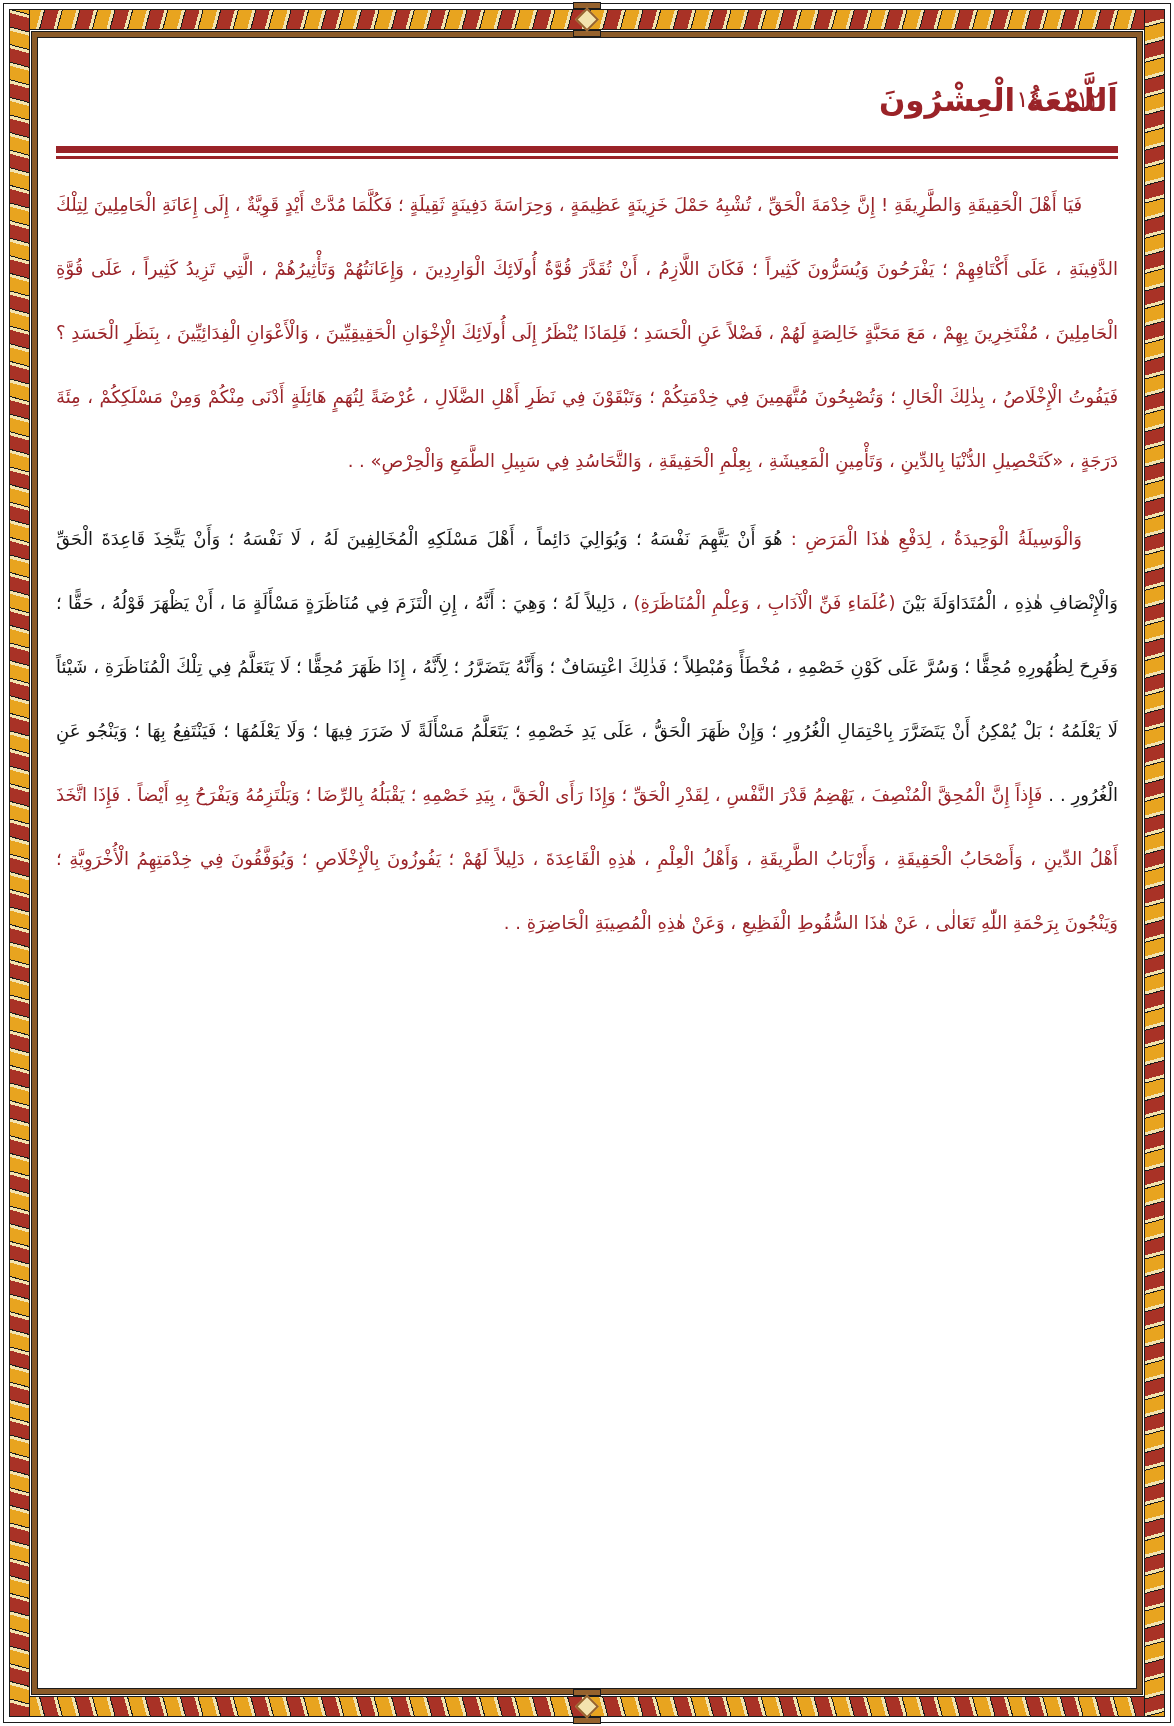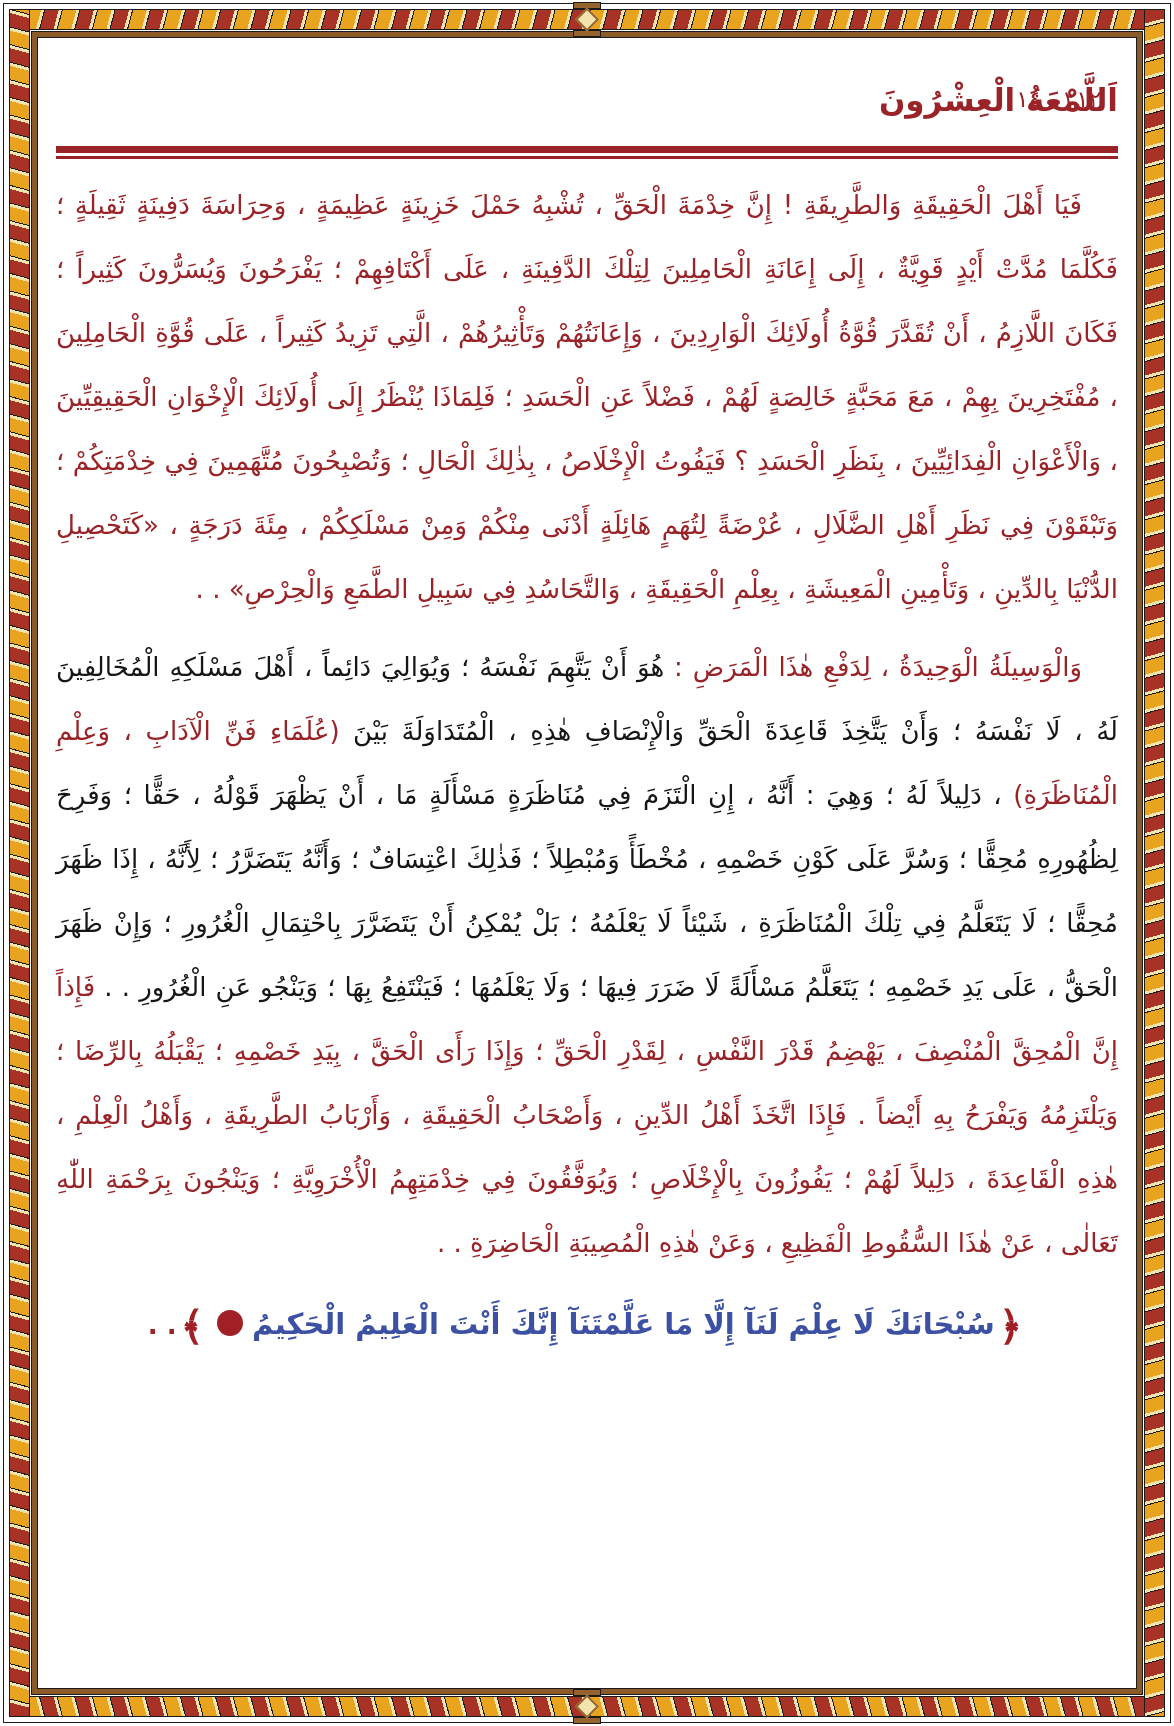--- a/index.html
+++ b/index.html
@@ -29,21 +29,21 @@
     border:2px solid #96622d;transform:translateX(-50%) rotate(45deg);}
   .gem-top{top:11px;} .gem-bottom{bottom:11px;}
 
   
   .content{position:absolute;left:56px;right:56px;top:66px;bottom:50px;direction:rtl;}
   .page-number{position:absolute;top:20px;right:17px;font-size:23px;color:#9a2328;
     letter-spacing:2px;white-space:nowrap;}
   .page-title{font-size:31px;color:#9a2328;padding-top:16px;font-weight:bold;}
   .header-rule{margin-top:28px;height:13px;
     background:linear-gradient(to bottom,#9a2328 0 7px,#ffffff 7px 10px,#9a2328 10px 13px);}
-  .para{font-size:26px;line-height:64px;text-align:justify;color:#9a2328;
+  .para{font-size:18px;line-height:64px;text-align:justify;color:#9a2328;
     margin:14px 0 0;text-indent:36px;}
   .para .black{color:#161616;}
   .red{color:#9a2328;}
   .bold{font-weight:normal;}
   .verse{margin-top:18px;text-align:center;font-size:29px;font-weight:bold;
     color:#3c51a4;line-height:62px;}
   .bracket{color:#a12025;font-weight:bold;font-size:40px;vertical-align:middle;margin:0 4px;}
   .rosette{display:inline-block;width:26px;height:26px;border-radius:50%;
     background:#a12025;vertical-align:middle;margin:0 9px 6px;}
   .dots{font-size:26px;color:#9a2328;font-weight:bold;}
@@ -72,16 +72,15 @@
       <div class="page-number">٢١٢ - ١٤</div>
       <div class="page-title">اَللَّمْعَةُ الْعِشْرُونَ</div>
     </div>
 
     <div class="header-rule"></div>
 
     <p class="para red">فَيَا أَهْلَ الْحَقِيقَةِ وَالطَّرِيقَةِ ! إِنَّ خِدْمَةَ الْحَقِّ ، تُشْبِهُ حَمْلَ خَزِينَةٍ عَظِيمَةٍ ، وَحِرَاسَةَ دَفِينَةٍ ثَقِيلَةٍ ؛ فَكُلَّمَا مُدَّتْ أَيْدٍ قَوِيَّةٌ ، إِلَى إِعَانَةِ الْحَامِلِينَ لِتِلْكَ الدَّفِينَةِ ، عَلَى أَكْتَافِهِمْ ؛ يَفْرَحُونَ وَيُسَرُّونَ كَثِيراً ؛ فَكَانَ اللَّازِمُ ، أَنْ تُقَدَّرَ قُوَّةُ أُولَائِكَ الْوَارِدِينَ ، وَإِعَانَتُهُمْ وَتَأْثِيرُهُمْ ، الَّتِي تَزِيدُ كَثِيراً ، عَلَى قُوَّةِ الْحَامِلِينَ ، مُفْتَخِرِينَ بِهِمْ ، مَعَ مَحَبَّةٍ خَالِصَةٍ لَهُمْ ، فَضْلاً عَنِ الْحَسَدِ ؛ فَلِمَاذَا يُنْظَرُ إِلَى أُولَائِكَ الْإِخْوَانِ الْحَقِيقِيِّينَ ، وَالْأَعْوَانِ الْفِدَائِيِّينَ ، بِنَظَرِ الْحَسَدِ ؟ فَيَفُوتُ الْإِخْلَاصُ ، بِذٰلِكَ الْحَالِ ؛ وَتُصْبِحُونَ مُتَّهَمِينَ فِي خِدْمَتِكُمْ ؛ وَتَبْقَوْنَ فِي نَظَرِ أَهْلِ الضَّلَالِ ، عُرْضَةً لِتُهَمٍ هَائِلَةٍ أَدْنَى مِنْكُمْ وَمِنْ مَسْلَكِكُمْ ، مِئَةَ دَرَجَةٍ ، «كَتَحْصِيلِ الدُّنْيَا بِالدِّينِ ، وَتَأْمِينِ الْمَعِيشَةِ ، بِعِلْمِ الْحَقِيقَةِ ، وَالتَّحَاسُدِ فِي سَبِيلِ الطَّمَعِ وَالْحِرْصِ» . .</p>
 
     <p class="para"><span class="red bold">وَالْوَسِيلَةُ الْوَحِيدَةُ ، لِدَفْعِ هٰذَا الْمَرَضِ : </span><span class="black">هُوَ أَنْ يَتَّهِمَ نَفْسَهُ ؛ وَيُوَالِيَ دَائِماً ، أَهْلَ مَسْلَكِهِ الْمُخَالِفِينَ لَهُ ، لَا نَفْسَهُ ؛ وَأَنْ يَتَّخِذَ قَاعِدَةَ الْحَقِّ وَالْإِنْصَافِ هٰذِهِ ، الْمُتَدَاوَلَةَ بَيْنَ </span><span class="red bold">(عُلَمَاءِ فَنِّ الْآدَابِ ، وَعِلْمِ الْمُنَاظَرَةِ)</span><span class="black"> ، دَلِيلاً لَهُ ؛ وَهِيَ : أَنَّهُ ، إِنِ الْتَزَمَ فِي مُنَاظَرَةٍ مَسْأَلَةٍ مَا ، أَنْ يَظْهَرَ قَوْلُهُ ، حَقًّا ؛ وَفَرِحَ لِظُهُورِهِ مُحِقًّا ؛ وَسُرَّ عَلَى كَوْنِ خَصْمِهِ ، مُخْطَأً وَمُبْطِلاً ؛ فَذٰلِكَ اعْتِسَافٌ ؛ وَأَنَّهُ يَتَضَرَّرُ ؛ لِأَنَّهُ ، إِذَا ظَهَرَ مُحِقًّا ؛ لَا يَتَعَلَّمُ فِي تِلْكَ الْمُنَاظَرَةِ ، شَيْئاً لَا يَعْلَمُهُ ؛ بَلْ يُمْكِنُ أَنْ يَتَضَرَّرَ بِاحْتِمَالِ الْغُرُورِ ؛ وَإِنْ ظَهَرَ الْحَقُّ ، عَلَى يَدِ خَصْمِهِ ؛ يَتَعَلَّمُ مَسْأَلَةً لَا ضَرَرَ فِيهَا ؛ وَلَا يَعْلَمُهَا ؛ فَيَنْتَفِعُ بِهَا ؛ وَيَنْجُو عَنِ الْغُرُورِ . . </span><span class="red">فَإِذاً إِنَّ الْمُحِقَّ الْمُنْصِفَ ، يَهْضِمُ قَدْرَ النَّفْسِ ، لِقَدْرِ الْحَقِّ ؛ وَإِذَا رَأَى الْحَقَّ ، بِيَدِ خَصْمِهِ ؛ يَقْبَلُهُ بِالرِّضَا ؛ وَيَلْتَزِمُهُ وَيَفْرَحُ بِهِ أَيْضاً . فَإِذَا اتَّخَذَ أَهْلُ الدِّينِ ، وَأَصْحَابُ الْحَقِيقَةِ ، وَأَرْبَابُ الطَّرِيقَةِ ، وَأَهْلُ الْعِلْمِ ، هٰذِهِ الْقَاعِدَةَ ، دَلِيلاً لَهُمْ ؛ يَفُوزُونَ بِالْإِخْلَاصِ ؛ وَيُوَفَّقُونَ فِي خِدْمَتِهِمُ الْأُخْرَوِيَّةِ ؛ وَيَنْجُونَ بِرَحْمَةِ اللّٰهِ تَعَالٰى ، عَنْ هٰذَا السُّقُوطِ الْفَظِيعِ ، وَعَنْ هٰذِهِ الْمُصِيبَةِ الْحَاضِرَةِ . .</span></p>
 
-    <div class="verse"><span class="bracket">﴿</span><span class="verse-text">سُبْحَانَكَ لَا عِلْمَ لَنَآ إِلَّا مَا عَلَّمْتَنَآ إِنَّكَ أَنْتَ الْعَلِيمُ الْحَكِيمُ</span><span class="rosette"></span><span class="bracket">﴾</span><span class="dots">. .</span></div>
 
   </div>
 </div>
 
 </body></html>

